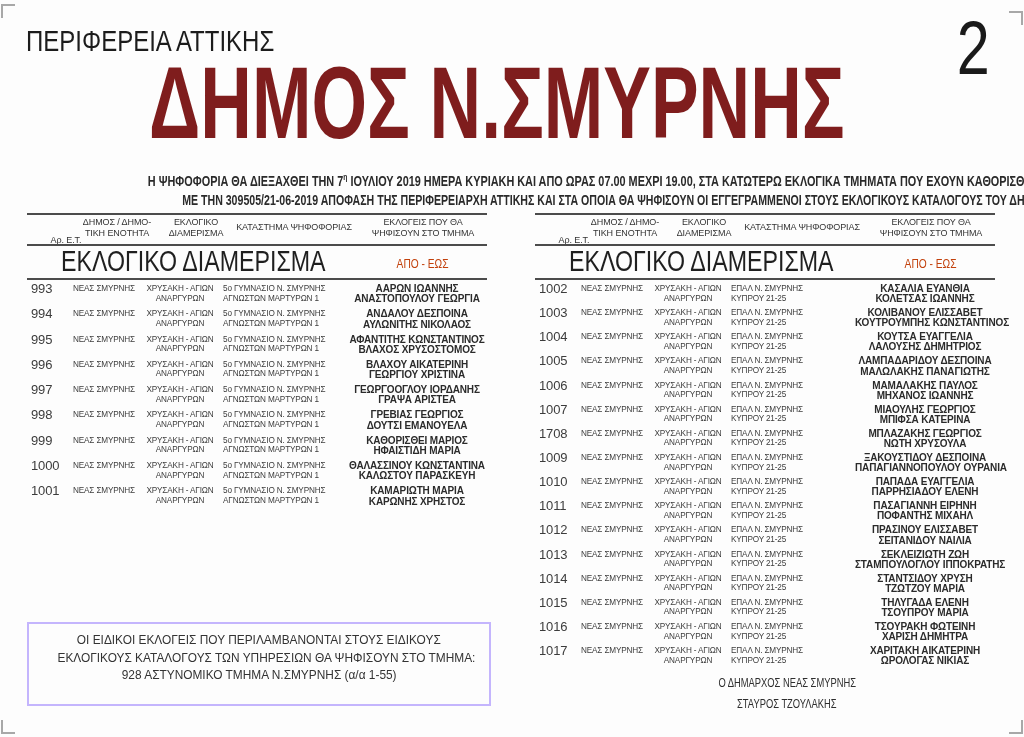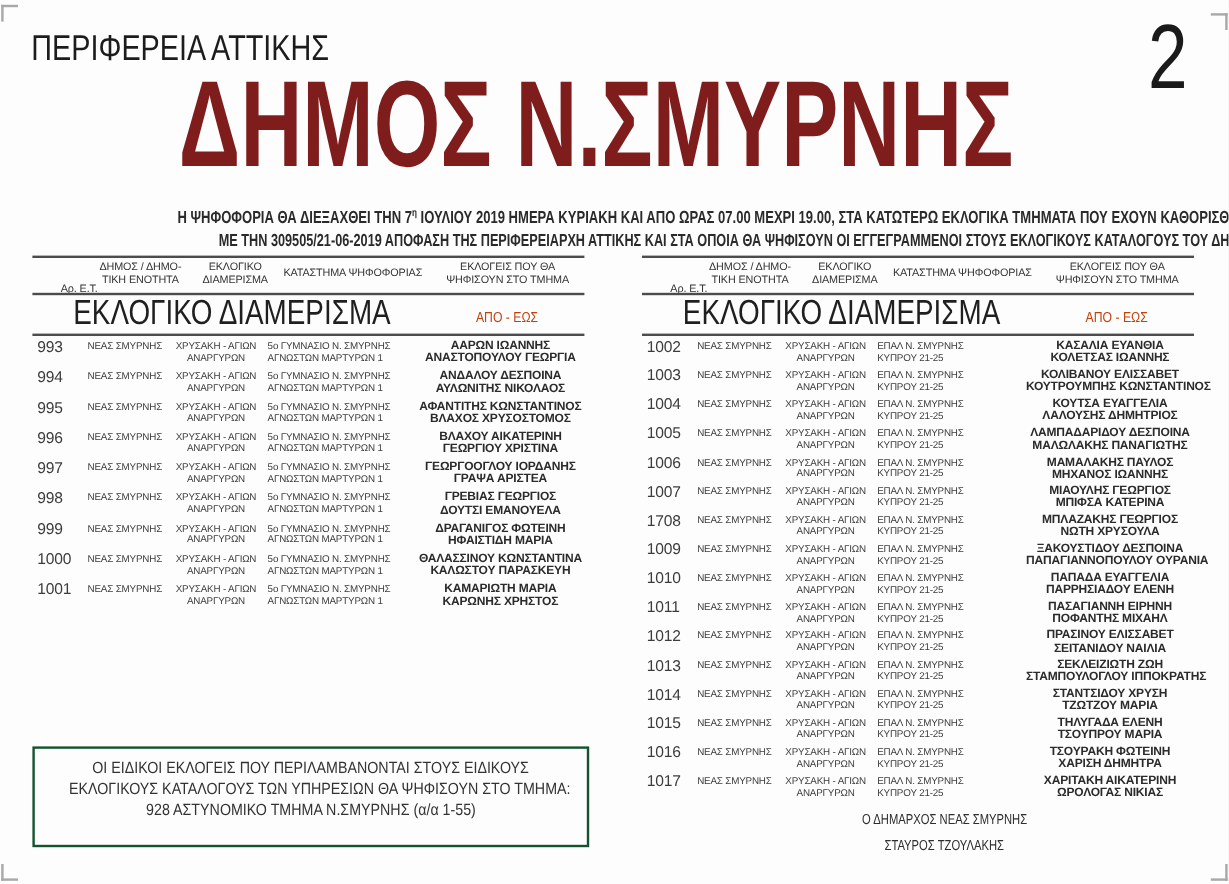--- a/index.html
+++ b/index.html
@@ -50,21 +50,21 @@
   .c{position:absolute;top:2px;font-size:8.2px;line-height:9.6px;color:#3c3c3c;letter-spacing:-0.15px;}
   .c.num{left:4px;width:34px;font-size:13px;}
   .c.muni{left:42px;width:70px;text-align:center;white-space:nowrap;}
   .c.dist{left:112px;width:82px;text-align:center;}
   .c.store{left:196px;width:130px;text-align:left;}
   .c.names{left:320px;width:140px;text-align:center;font-weight:700;font-size:10px;
            line-height:10.2px;color:#2b2b2b;}
   .c.names div{white-space:nowrap;}
 
   .notice-box{position:absolute;left:27px;top:622px;width:464px;height:84px;
-              border:2px solid #14532d;box-sizing:border-box;}
+              border:2px solid #c4b5fd;box-sizing:border-box;}
   .nline{text-align:center;font-size:13.5px;line-height:17.5px;color:#333;}
   .nline:first-child{margin-top:7px;}
 
   .signature{position:absolute;left:552px;top:673px;width:470px;text-align:center;color:#2e2e2e;}
   .sline{font-size:12px;line-height:21px;}
 </style>
 </head>
 <body>
 
 <div class="page">
@@ -233,21 +233,21 @@
     <div class="c muni">ΝΕΑΣ ΣΜΥΡΝΗΣ</div>
     <div class="c dist">
       <div>ΧΡΥΣΑΚΗ - ΑΓΙΩΝ</div>
       <div>ΑΝΑΡΓΥΡΩΝ</div>
     </div>
     <div class="c store">
       <div>5ο ΓΥΜΝΑΣΙΟ Ν. ΣΜΥΡΝΗΣ</div>
       <div>ΑΓΝΩΣΤΩΝ ΜΑΡΤΥΡΩΝ 1</div>
     </div>
     <div class="c names">
-      <div>ΔΡΑΓΑΝΙΓΟΣ ΦΩΤΕΙΝΗ</div>
+      <div>ΚΑΘΟΡΙΣΘΕΙ ΜΑΡΙΟΣ</div>
       <div>ΗΦΑΙΣΤΙΔΗ ΜΑΡΙΑ</div>
     </div>
   </div>
 
   <div class="row">
     <div class="c num">1000</div>
     <div class="c muni">ΝΕΑΣ ΣΜΥΡΝΗΣ</div>
     <div class="c dist">
       <div>ΧΡΥΣΑΚΗ - ΑΓΙΩΝ</div>
       <div>ΑΝΑΡΓΥΡΩΝ</div>

